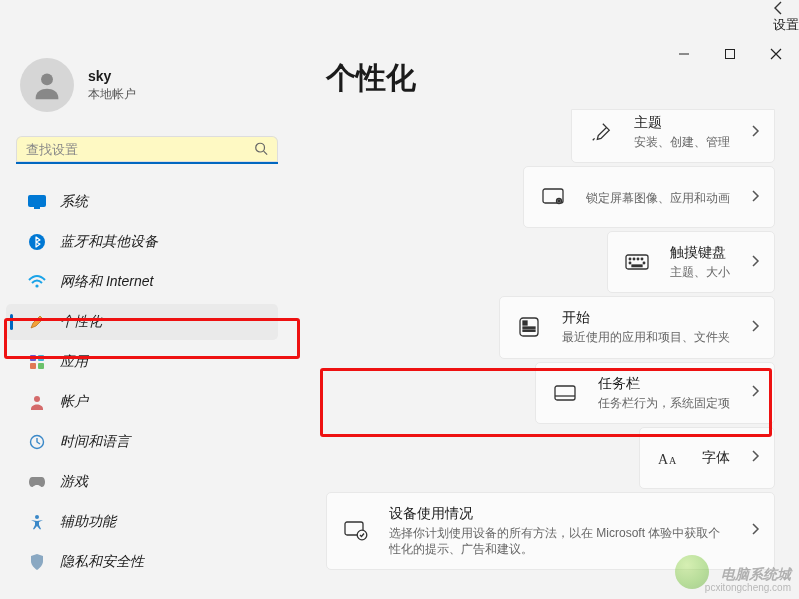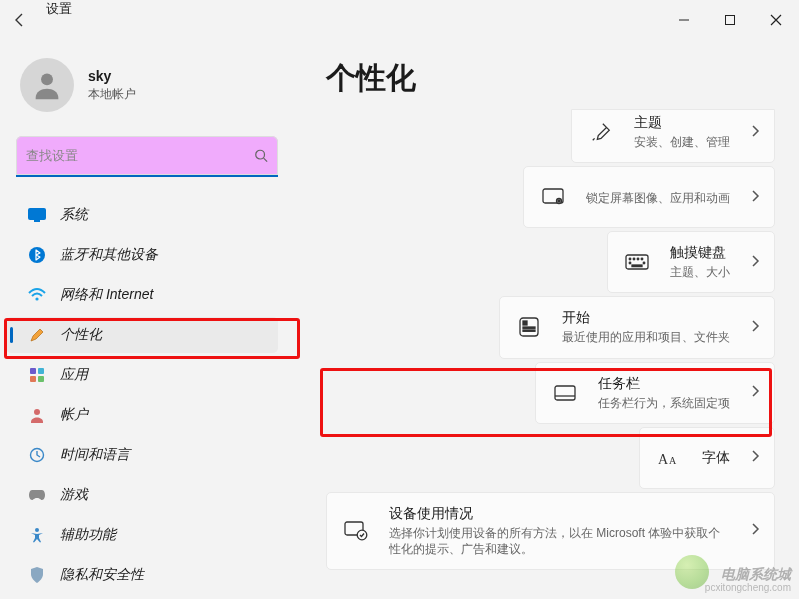--- a/index.html
+++ b/index.html
@@ -9,22 +9,23 @@
     background: #f3f3f3;
     width: 799px;
     height: 599px;
     overflow: hidden;
     position: relative;
     color: #1b1b1b;
   }
   .titlebar {
     height: 40px;
     display: flex;
-    align-items: flex-start;
+    align-items: flex-end;
     background: #f3f3f3;
+    flex-direction: column;
   }
   .back-btn {
     width: 40px; height: 40px;
     display:flex; align-items:center; justify-content:center;
     cursor:pointer;
   }
   .title-text { margin-left: 6px; font-size: 13px; }
   .win-controls { margin-left:auto; display:flex; }
   .win-btn { width:46px; height:40px; display:flex; align-items:center; justify-content:center; cursor:pointer;}
   .win-btn svg { pointer-events:none; }
@@ -49,24 +50,24 @@
   }
   .username { font-weight:600; font-size:14px;}
   .usertype { font-size:12px; color:#555; margin-top:2px;}
 
   .search-wrap {
     margin: 0 10px 20px 10px;
     position:relative;
   }
   .search-input {
     width:100%;
-    height:41px;
+    height:28px;
     border:none;
     border-bottom:2px solid #0067c0;
-    background:#f0abfc;
+    background:#fef9c3;
     border-radius:6px 6px 0 0;
     padding: 0 34px 0 10px;
     font-size:13px;
     color:#555;
     box-shadow: 0 0 0 1px #ddd inset;
   }
   .search-input::placeholder{ color:#888;}
   .search-ic {
     position:absolute; right:10px; top:50%; transform:translateY(-50%);
     color:#555;

